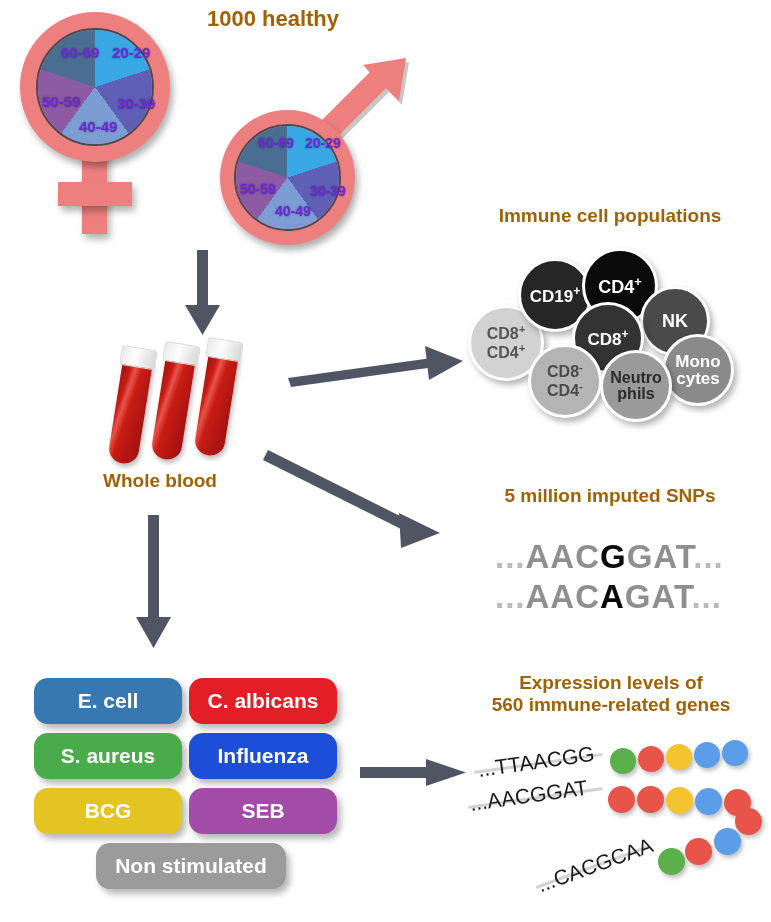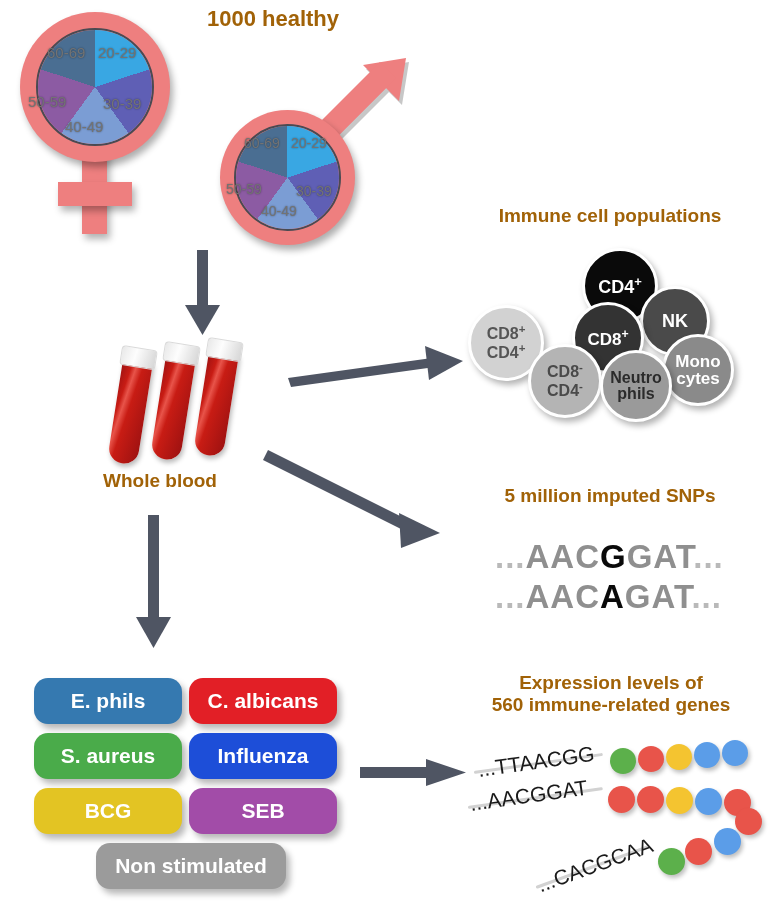--- a/index.html
+++ b/index.html
@@ -16,22 +16,22 @@
   #title-expr{left:455px;top:672px;width:312px;font-size:19px;}
   #label-whole-blood{left:60px;top:470px;width:200px;font-size:19px;}
 
   
   .gsym{position:absolute;}
   .ring{position:absolute;border-radius:50%;background:#ee7f7f;
         box-shadow:3px 5px 7px rgba(0,0,0,.32);}
   .pie{position:absolute;border-radius:50%;overflow:hidden;
        border:2px solid #4a4a52;box-sizing:border-box;}
   .seg{position:absolute;left:0;top:0;width:100%;height:100%;}
-  .seglabel{position:absolute;color:#737373;font-weight:normal;
-            text-shadow:0 0 2px rgba(0,0,0,.45);white-space:nowrap;}
+  .seglabel{position:absolute;color:#6d28d9;font-weight:bold;
+            text-shadow:0 0 2px rgba(0,0,0,.45);white-space:nowrap;margin-left:14px;}
 
   
   .f-stem{position:absolute;background:#ee7f7f;box-shadow:3px 5px 7px rgba(0,0,0,.30);}
 
   
   .arrow-svg{position:absolute;overflow:visible;}
 
   
   .tube{position:absolute;width:30px;height:105px;border-radius:4px 4px 15px 15px;
         background:linear-gradient(100deg,#9e1212 0%,#c81c14 22%,#e8544a 32%,#c81c14 46%,#9c1111 100%);
@@ -169,20 +169,25 @@
 
   <div class="abs" style="left:460px;top:240px;width:300px;height:180px;">
 
     <div class="cell" style="left:8px;top:65px;width:76px;height:76px;background:#d2d2d2;color:#555555;font-size:16px;">
       <span>
         <span>CD8</span><span class="sup">+</span><br>
         <span>CD4</span><span class="sup">+</span>
       </span>
     </div>
 
+    <div class="cell" style="left:58px;top:18px;width:74px;height:74px;background:#262626;color:#ffffff;font-size:17px;">
+      <span>
+        <span>CD19</span><span class="sup">+</span>
+      </span>
+    </div>
 
     <div class="cell" style="left:122px;top:8px;width:76px;height:76px;background:#0a0a0a;color:#ffffff;font-size:18px;">
       <span>
         <span>CD4</span><span class="sup">+</span>
       </span>
     </div>
 
     <div class="cell" style="left:180px;top:46px;width:70px;height:70px;background:#4a4a4a;color:#ffffff;font-size:18px;">
       <span>NK</span>
     </div>
@@ -220,21 +225,21 @@
   <div class="snprow" style="left:495px;top:538px;">
     <span class="snp-fade">...</span><span class="snp-mid">AAC</span><span class="snp-dark">G</span><span class="snp-mid">GAT</span><span class="snp-fade">...</span>
   </div>
 
   <div class="snprow" style="left:495px;top:578px;">
     <span class="snp-fade">...</span><span class="snp-mid">AAC</span><span class="snp-dark">A</span><span class="snp-mid">GAT</span><span class="snp-fade">...</span>
   </div>
 
   <div class="abs" style="left:34px;top:678px;width:300px;height:220px;">
     <div class="stim" style="left:0px;top:0px;width:148px;height:46px;background:#3579b0;">
-      <span>E. phils</span>
+      <span>E. cell</span>
     </div>
     <div class="stim" style="left:155px;top:0px;width:148px;height:46px;background:#e21f26;">
       <span>C. albicans</span>
     </div>
     <div class="stim" style="left:0px;top:55px;width:148px;height:46px;background:#4aab4a;">
       <span>S. aureus</span>
     </div>
     <div class="stim" style="left:155px;top:55px;width:148px;height:46px;background:#1d4ed8;">
       <span>Influenza</span>
     </div>

